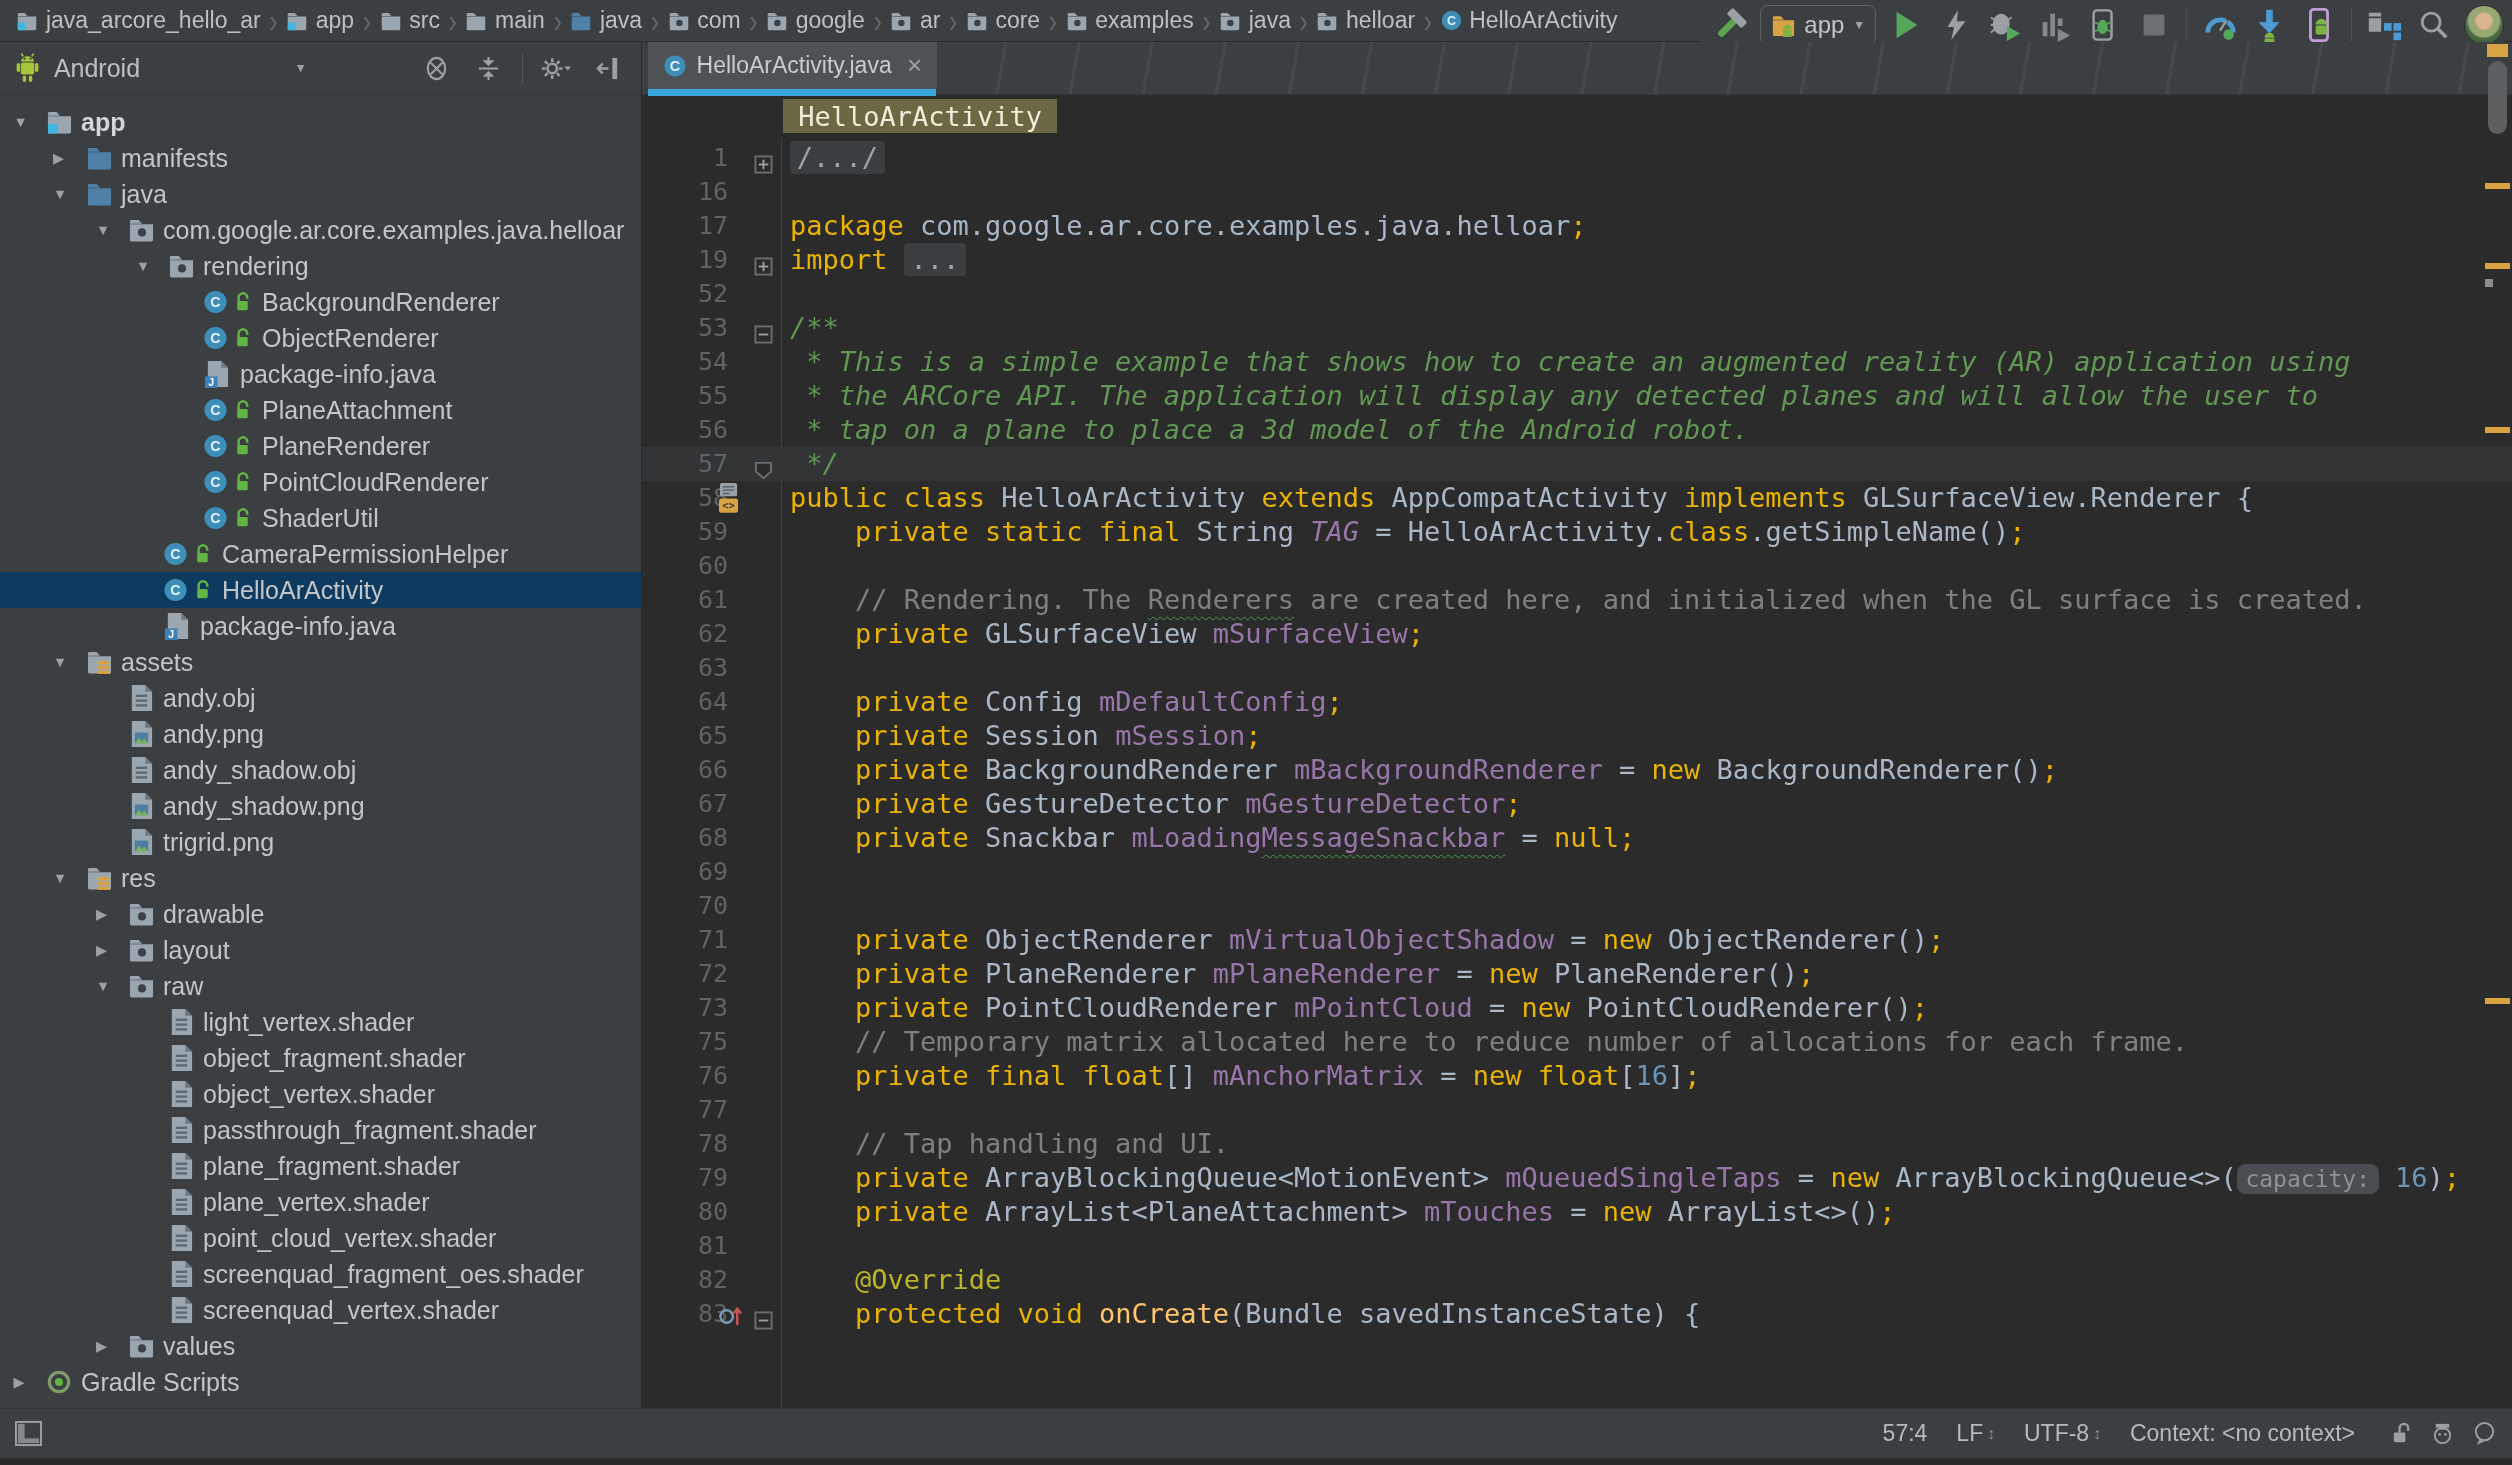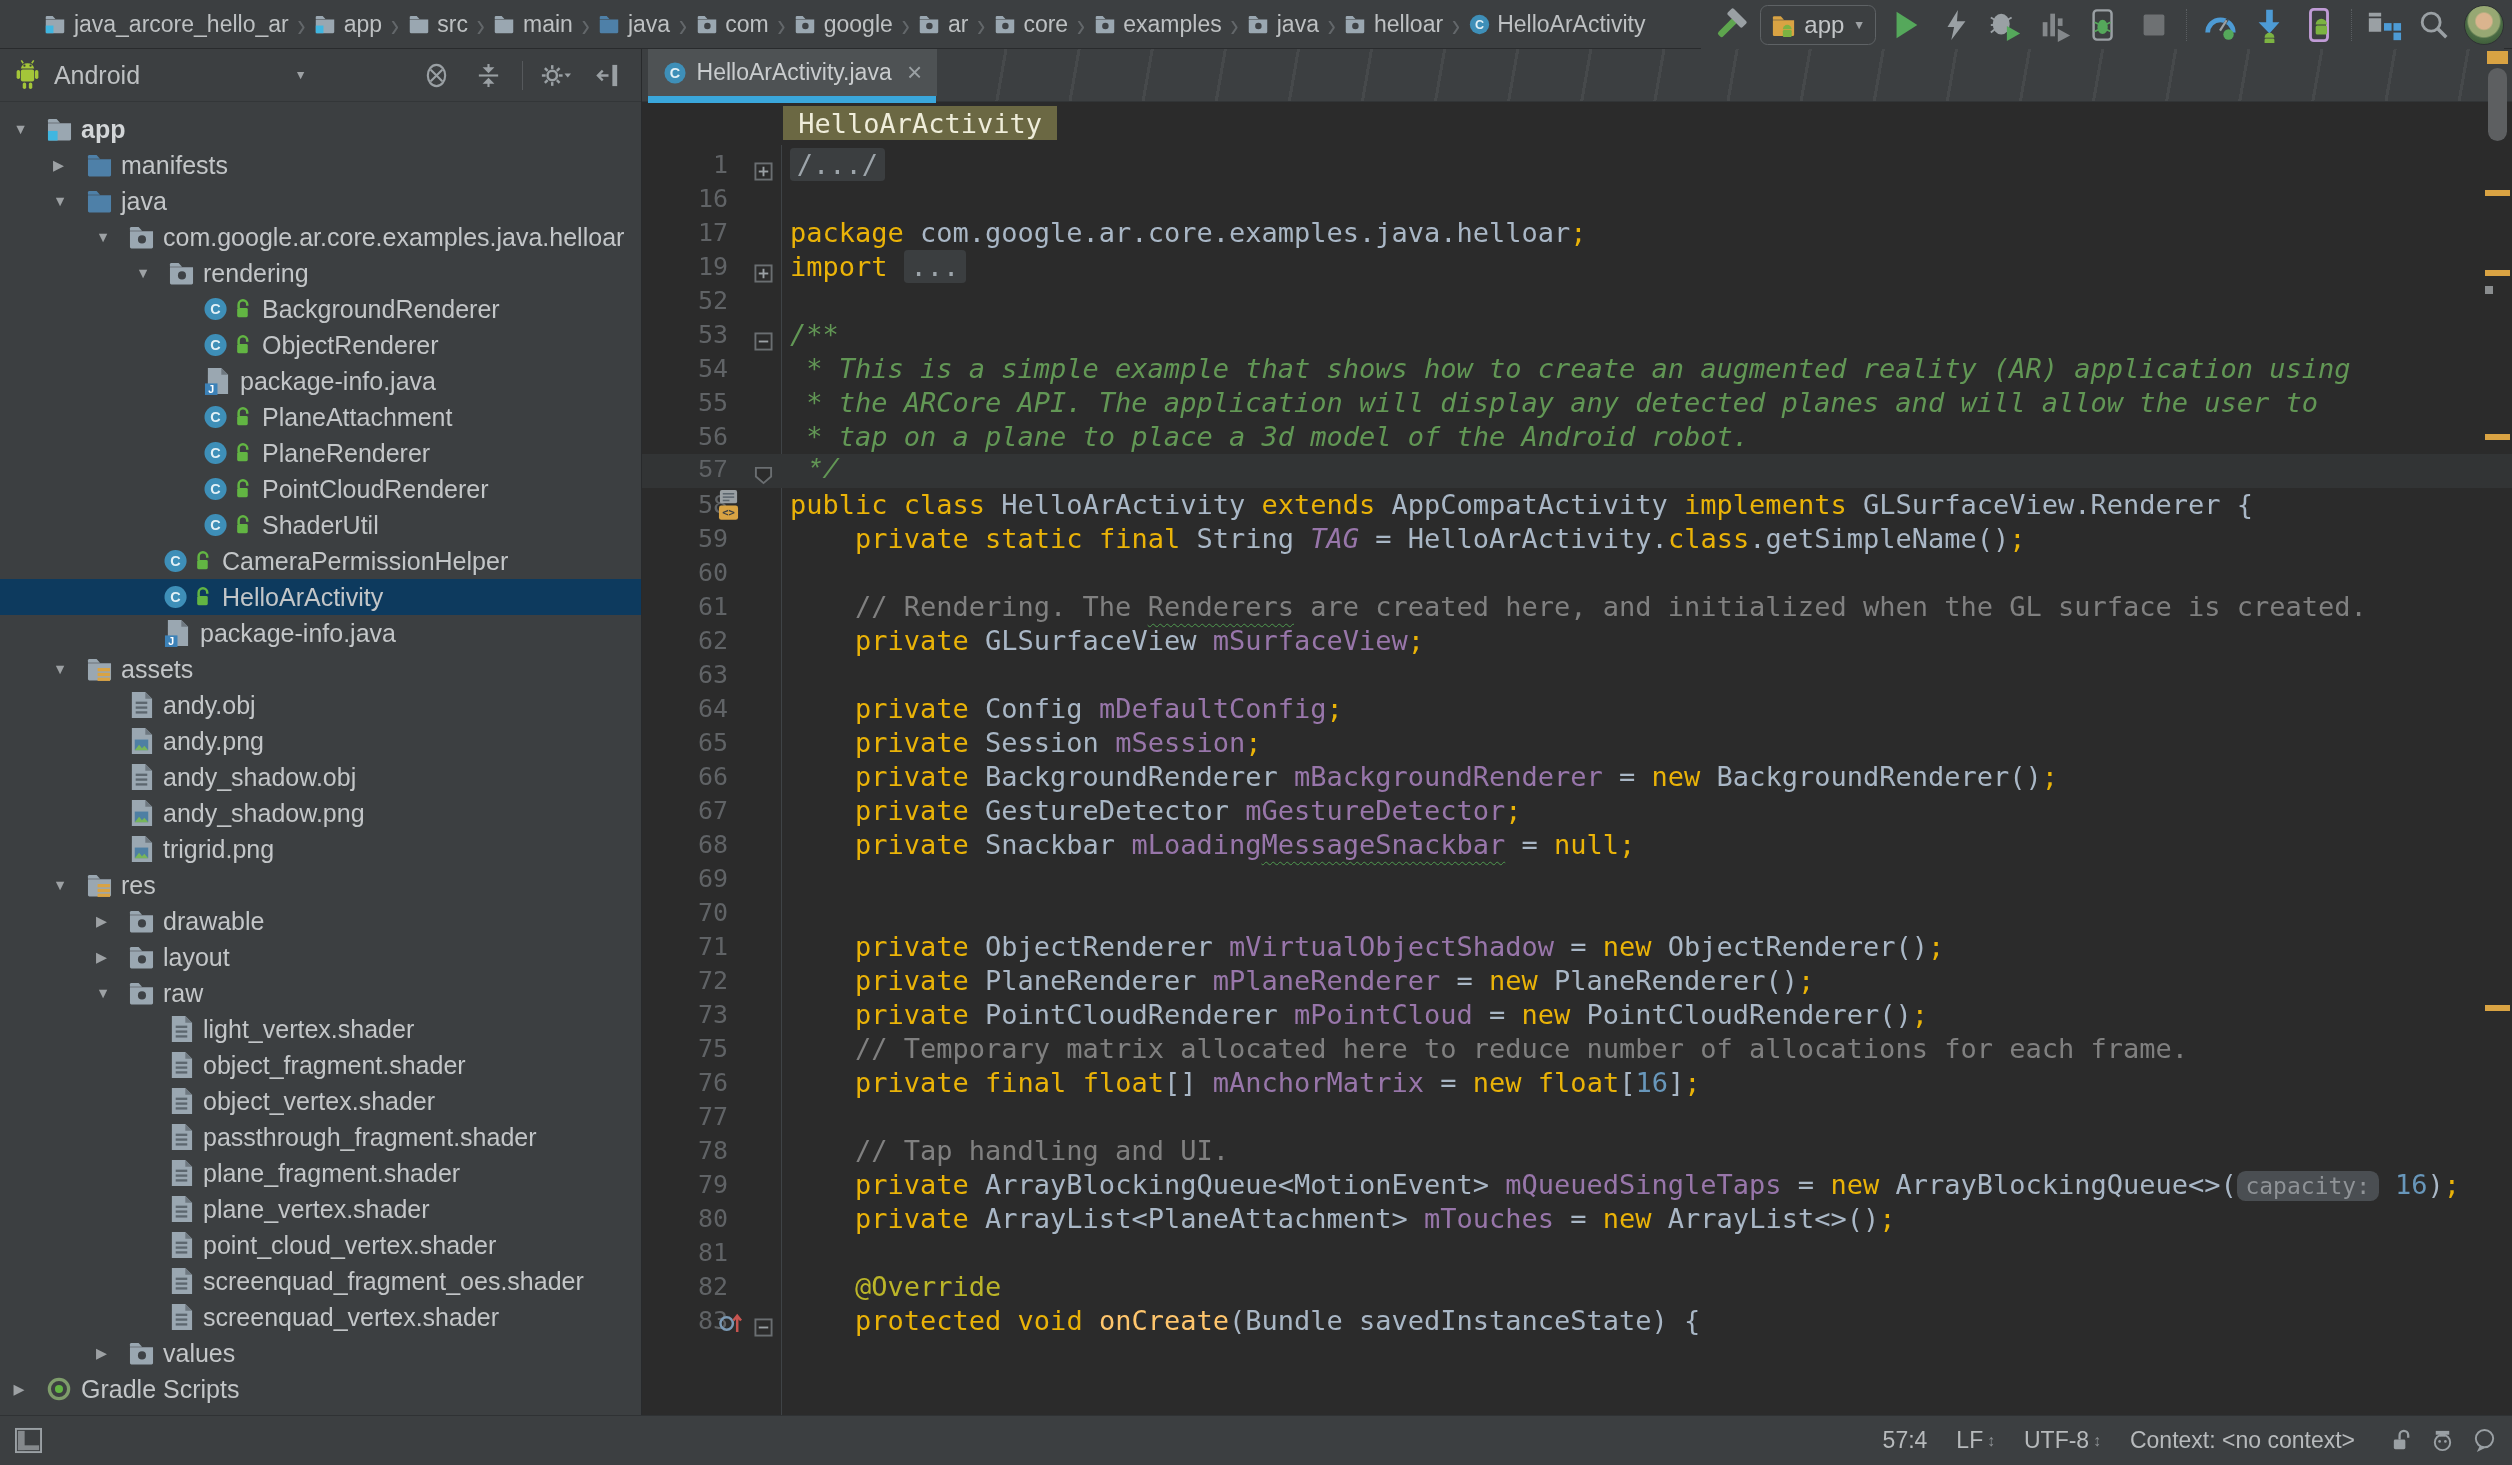--- a/index.html
+++ b/index.html
@@ -1,20 +1,20 @@
 <!DOCTYPE html>
 <html><head>
 <meta charset="utf-8">
 <style>
   *{box-sizing:border-box;margin:0;padding:0;}
   html,body{width:2512px;height:1465px;overflow:hidden;}
   body{background:#2b2b2b;font-family:"Liberation Sans",sans-serif;color:#bbbec0;-webkit-font-smoothing:antialiased;}
 
   
-  .titlebar{height:49px;background:#3c3f41;border-bottom:1px solid #292b2d;display:flex;align-items:center;position:relative;padding-left:28px;}
+  .titlebar{height:42px;background:#3c3f41;border-bottom:1px solid #292b2d;display:flex;align-items:center;position:relative;}
   .crumbs{display:flex;align-items:center;padding-left:13.4px;font-size:23px;color:#bdc0c2;white-space:nowrap;}
   .crumb{display:inline-flex;align-items:center;gap:7.6px;padding:0 2.9px;}
   .csep{color:#63676a;font-size:25px;margin:0 5.7px;display:inline-block;transform:scaleY(1.35);}
   .tb-right{position:absolute;right:7.6px;top:0;height:50px;display:flex;align-items:center;gap:11.5px;background:#3c3f41;padding-left:9.6px;}
   .tbtn{width:38px;height:40px;display:flex;align-items:center;justify-content:center;}
   .runchip{display:flex;align-items:center;gap:8.6px;border:1.9px solid #5e6265;border-radius:7.6px;height:40px;padding:0 9.6px;color:#c2c5c7;font-size:24px;}
   .vsep{width:0;height:32px;border-left:1.9px dotted #5a5e61;margin:0 1.9px;}
   .avatar{width:40px;height:40px;border-radius:50%;background:radial-gradient(circle at 50% 40%,#dab48e 0 26%,#97a873 32% 52%,#4a6b44 58%,#334f31 100%);border:1px solid #2e3133;}
 
   
@@ -36,21 +36,21 @@
   .tabs{height:53px;background:#3c3f41;position:relative;border-bottom:1px solid #323537;
         background-image:repeating-linear-gradient(100deg,transparent 0 69px,#46494b 69px 72px);}
   .tab{position:absolute;left:5.7px;top:0;height:47px;background:#4e5254;display:flex;align-items:center;gap:9.6px;padding:0 15.3px;font-size:23px;color:#c9ccce;}
   .tab-underline{position:absolute;left:5.7px;top:47px;height:6.7px;background:#3AA7DC;}
   .tclose{color:#9aa0a3;font-size:26px;margin-left:5.7px;}
   .crumbbar{height:42px;display:flex;align-items:center;padding-left:141px;background:#2b2b2b;}
   .crumb-chip{background:#6B6843;color:#EFEDDA;font-family:"DejaVu Sans Mono",monospace;font-size:27px;padding:1.9px 15.3px;}
   .code{position:absolute;top:96px;bottom:0;left:0;right:0;font-family:"DejaVu Sans Mono",monospace;font-size:27px;padding-top:2.9px;overflow:hidden;}
   .code::before{content:"";position:absolute;left:139px;top:0;bottom:0;width:1px;background:#3f4346;}
   .crow{position:relative;height:34px;line-height:34px;}
-  .crow.hl{background:#323435;font-family:Liberation Mono, monospace;}
+  .crow.hl{background:#323435;}
   .ln{position:absolute;left:0;width:86px;text-align:right;color:#606366;font-size:25px;}
   .ctext{position:absolute;left:148px;top:0;white-space:pre;}
   .kw{color:#eab308}.tx{color:#A9B7C6}.fd{color:#9876AA}.fdi{color:#9876AA;font-style:italic}
   .nm{color:#6897BB}.cm{color:#808080}.dc{color:#629755;font-style:italic}
   .an{color:#BBB529}.md{color:#FFC66D}
   .typo{text-decoration:underline wavy #4F9A4F;text-decoration-thickness:1.4px;text-underline-offset:6.7px;}
   .chipx{background:#3b3e40;border-radius:3.8px;padding:1px 6.7px;color:#9da5ab;}
   .hint{background:#4a4e52;border-radius:8.6px;padding:1.9px 8.6px;color:#8f9397;font-size:23px;}
   .fold{position:absolute;left:112px;top:7.6px;width:19px;height:19px;color:#8d9193;}
   .gicons{position:absolute;left:76px;top:1px;display:flex;flex-direction:column;gap:1px;}

